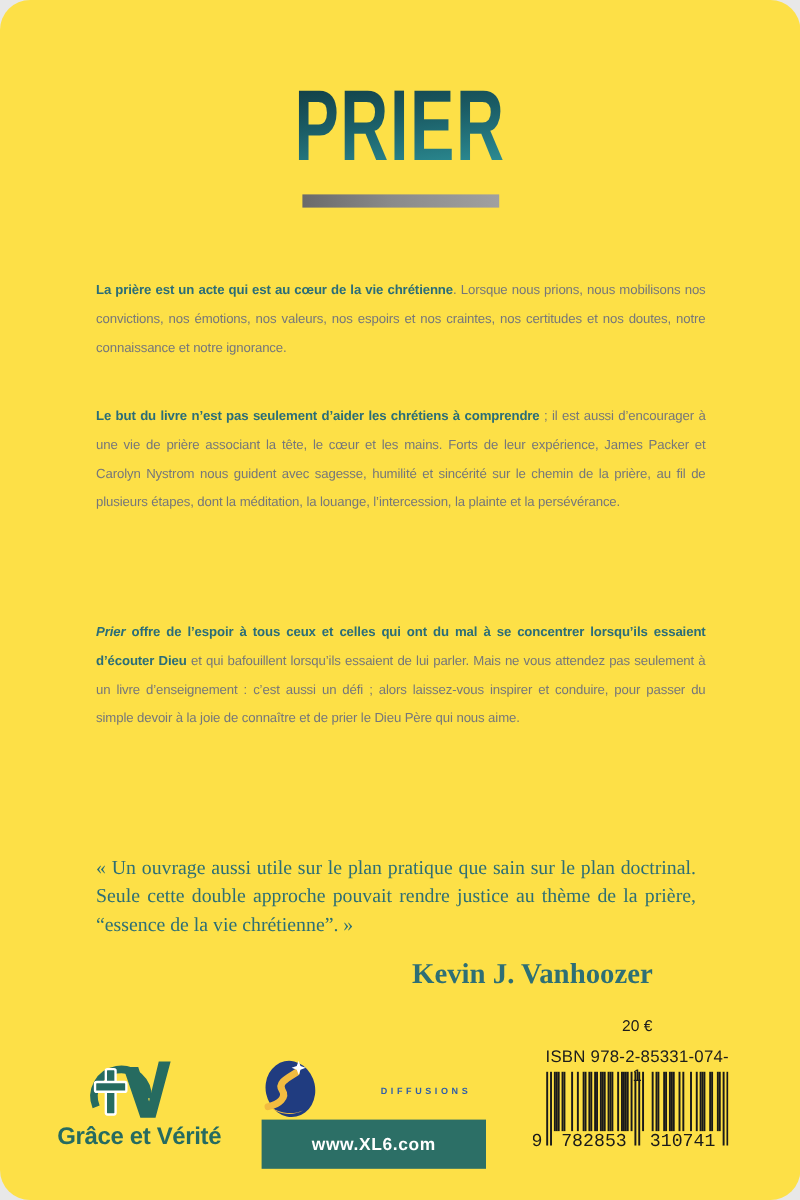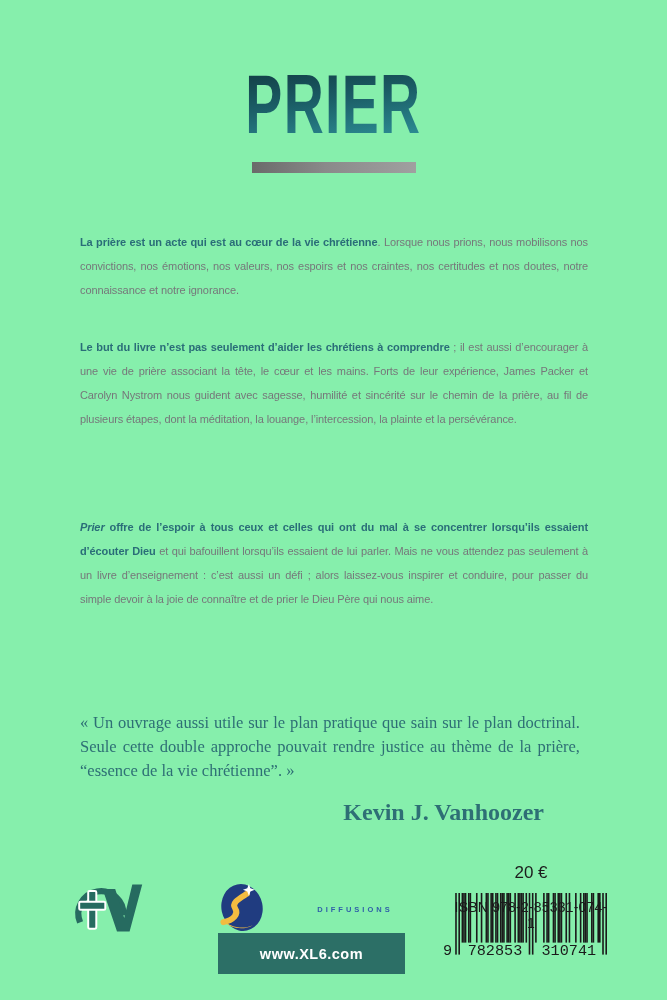--- a/index.html
+++ b/index.html
@@ -1,19 +1,20 @@
 <!DOCTYPE html>
 <html><head>
 <meta charset="utf-8">
 <style>
   html,body{margin:0;padding:0;background:#e8e8e8;}
   .page{
     position:relative;width:667px;height:1000px;margin:0 auto;
-    background:#86efac;overflow:hidden;
+    background:#fde047;overflow:hidden;
     font-family:"Liberation Sans",sans-serif;
+    border-radius:25px;
   }
   
   .title-wrap{position:absolute;top:62px;left:0;right:0;text-align:center;line-height:1;}
   .title-text{
     display:inline-block;
     font-family:"Liberation Sans",sans-serif;
     font-weight:700;font-size:84px;letter-spacing:2px;
     transform:scaleX(0.66);transform-origin:center;
     background:linear-gradient(175deg,#123d44 8%,#1b5d66 45%,#2e9299 95%);
     -webkit-background-clip:text;background-clip:text;
@@ -39,21 +40,21 @@
     font-family:"Liberation Serif",serif;
     font-size:16.5px;line-height:24px;text-align:justify;color:#2e6f75;
   }
   .attribution{
     position:absolute;left:80px;width:464px;top:799px;margin:0;
     font-family:"Liberation Serif",serif;font-weight:700;
     font-size:24px;color:#2e6f75;text-align:right;
   }
   
   .price-block{position:absolute;left:451px;width:160px;top:847px;text-align:center;color:#1c1c1c;}
-  .price{font-size:17px;margin:16px;}
+  .price{font-size:13px;margin:0;}
   .isbn{font-size:14px;margin:10px 0 0 0;letter-spacing:0.2px;}
   .barcode-svg{position:absolute;left:444px;top:893px;width:163px;height:64px;}
   .barcode-svg rect{fill:#1a1a1a;}
   .barcode-svg text{
     font-family:"Liberation Mono",monospace;font-size:9.5px;fill:#1a1a1a;
   }
   
   .gv-logo{position:absolute;left:72px;top:881px;width:72px;height:54px;}
   .gv-name{
     position:absolute;left:40px;top:936px;width:152px;text-align:center;margin:0;
@@ -160,20 +161,21 @@
   </svg>
 
   <svg class="gv-logo" viewBox="0 0 78 60">
     <path d="M 8,46 A 25,25 0 1 1 56,38" fill="none" stroke="#266b60" stroke-width="7"></path>
     <g>
       <rect x="17" y="11" width="9" height="42" rx="1.5" fill="#266b60" stroke="#ffffff" stroke-width="2.2"></rect>
       <rect x="7" y="23" width="29" height="9" rx="1.5" fill="#266b60" stroke="#ffffff" stroke-width="2.2"></rect>
     </g>
     <path d="M 33,9 L 47,9 L 57,41 L 66,4 L 77,4 L 63,56 L 49,56 Z" fill="#266b60"></path>
   </svg>
+  <p class="gv-name">Grâce et Vérité</p>
 
   <svg class="xl-oval" viewBox="0 0 50 52">
     <ellipse cx="25" cy="27" rx="21" ry="24" fill="#203c80" transform="rotate(-12 25 27)"></ellipse>
     <path d="M 6,42 C 16,40 22,34 18,28 C 14,22 22,18 30,13" fill="none" stroke="#f2bc40" stroke-width="6" stroke-linecap="round"></path>
     <path d="M 5,40 C 12,48 26,51 36,45 C 26,50 13,47 5,40 Z" fill="#f2bc40"></path>
     <path d="M 32,3 L 33.6,7.4 L 38,9 L 33.6,10.6 L 32,15 L 30.4,10.6 L 26,9 L 30.4,7.4 Z" fill="#ffffff"></path>
   </svg>
   <p class="xl-diffusions">DIFFUSIONS</p>
   <div class="xl-band">
     <span class="xl-site">www.XL6.com</span>

